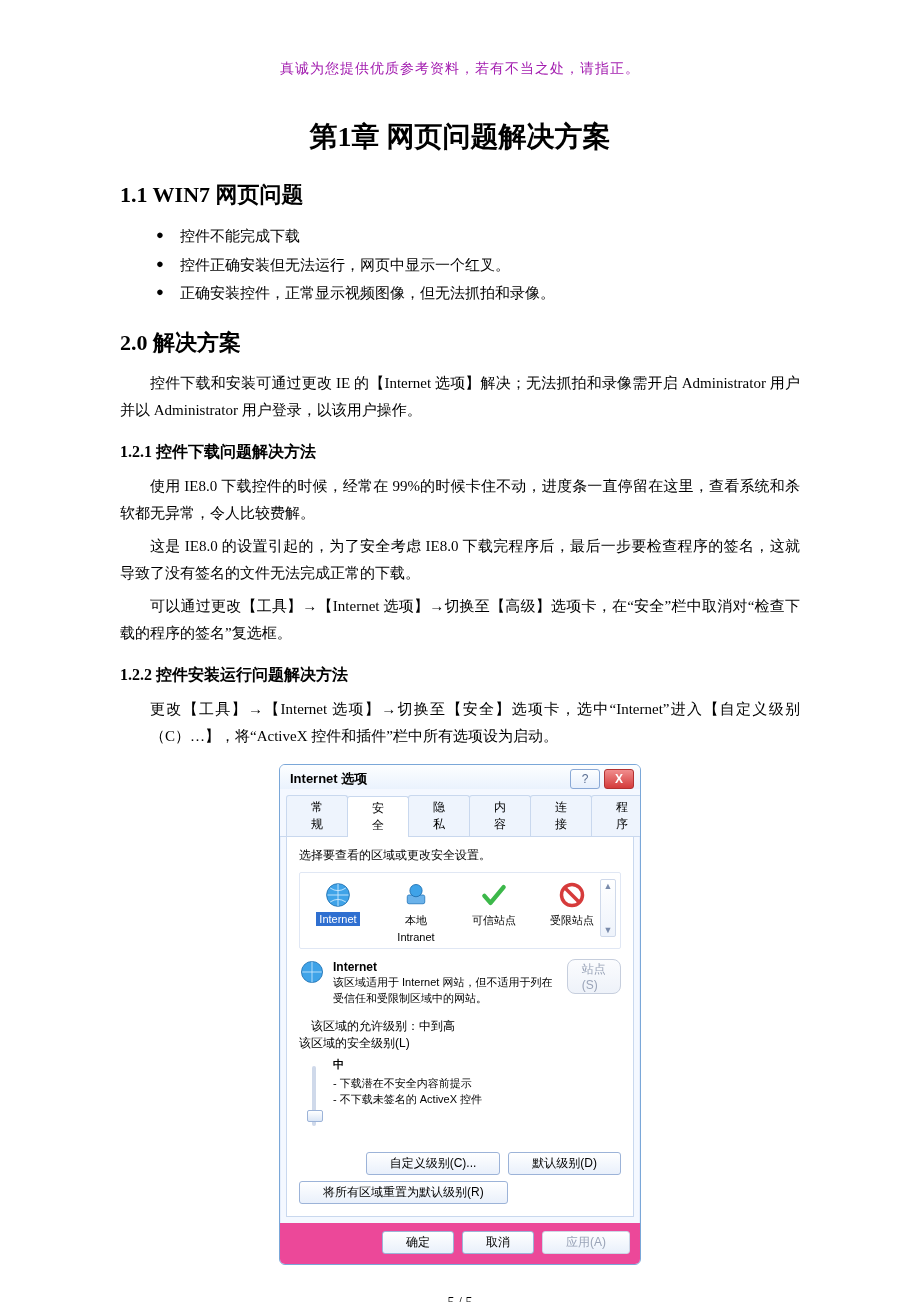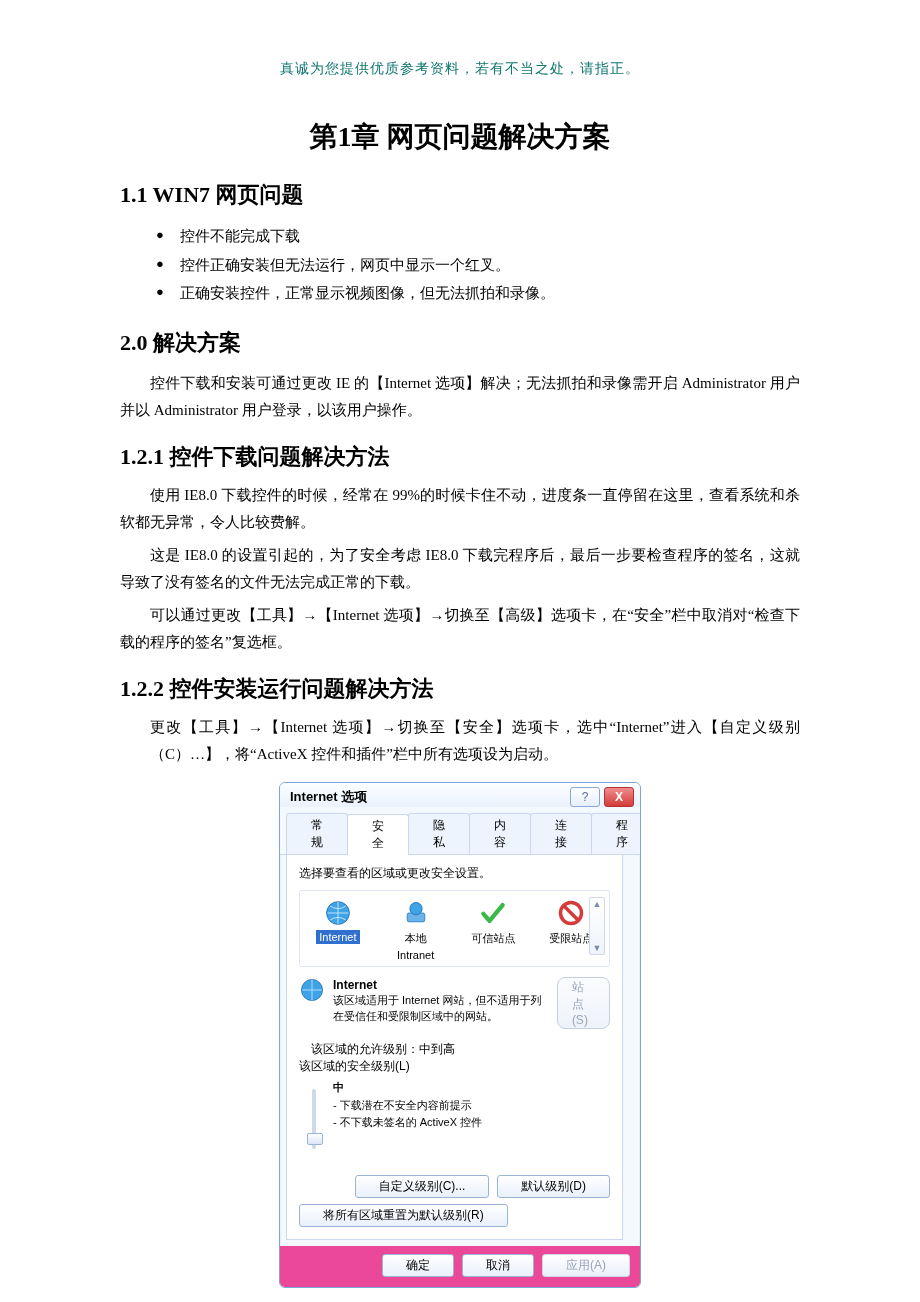--- a/index.html
+++ b/index.html
@@ -8,40 +8,40 @@
     font-family: "Times New Roman", "SimSun", serif;
     color: #000;
     width: 920px;
   }
   .page {
     padding: 60px 120px 40px 120px;
   }
   .header-note {
     text-align: center;
     font-size: 14px;
-    color: #0f766e;
+    color: #a21caf;
     letter-spacing: 1px;
     margin-bottom: 40px;
     font-family: "SimSun", serif;
   }
   h1.chapter {
     text-align: center;
     font-size: 28px;
     font-weight: bold;
     margin: 0 0 24px 0;
     font-family: "SimSun", serif;
   }
   h2.section {
     font-size: 22px;
     font-weight: bold;
     margin: 20px 0 12px 0;
     font-family: "Times New Roman", "SimHei", serif;
   }
   h3.subsection {
-    font-size: 22px;
+    font-size: 16px;
     font-weight: bold;
     margin: 18px 0 10px 0;
     font-family: "Times New Roman", "SimHei", serif;
   }
   ul.bullets {
     list-style: none;
     padding: 0 0 0 60px;
     margin: 8px 0 16px 0;
   }
   ul.bullets li {
@@ -129,21 +129,21 @@
     margin-right: -1px;
     position: relative;
   }
   .tab.active {
     background: #fff;
     z-index: 2;
     top: 1px;
   }
   .dialog-body {
     background: #fff;
-    margin: 0 17px 6px 6px;
+    margin: 0 6px 6px 6px;
     border: 1px solid #c9d8ee;
     border-top: none;
     padding: 10px 12px 12px 12px;
   }
   .zone-label { font-size: 12px; margin-bottom: 8px; }
   .zone-row {
     display: flex;
     align-items: flex-start;
     gap: 18px;
     border: 1px solid #e0e7f4;

